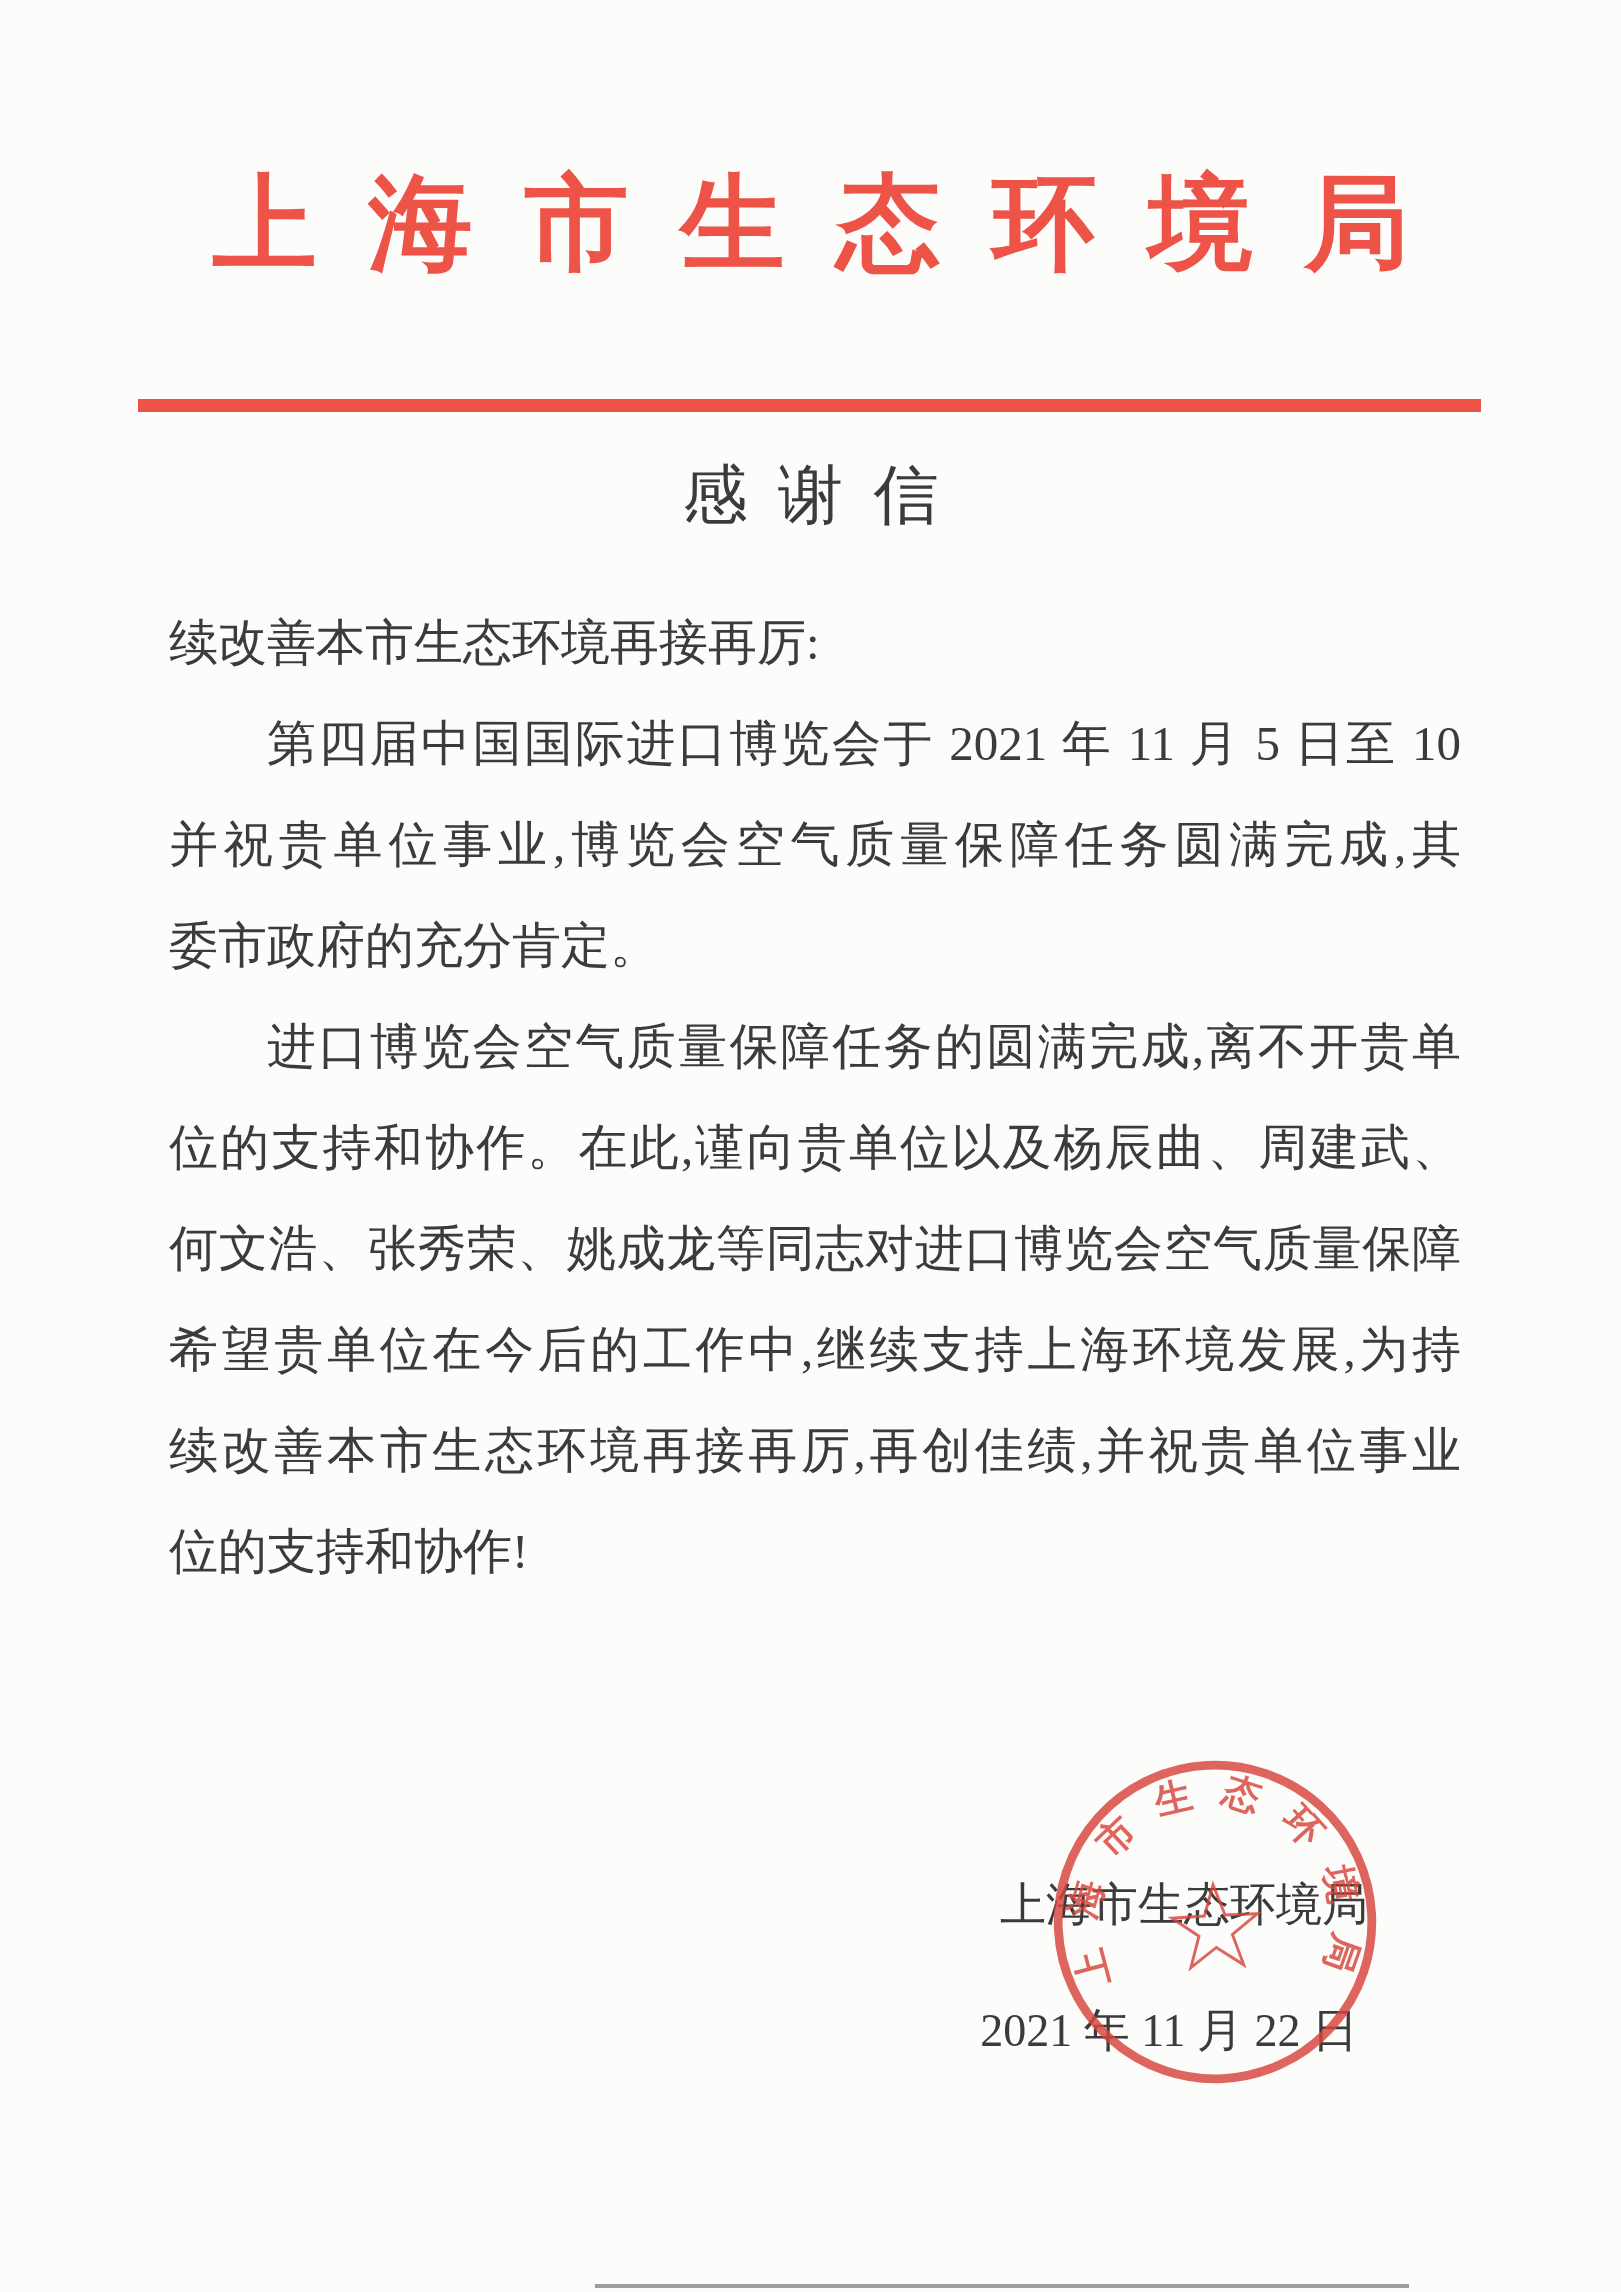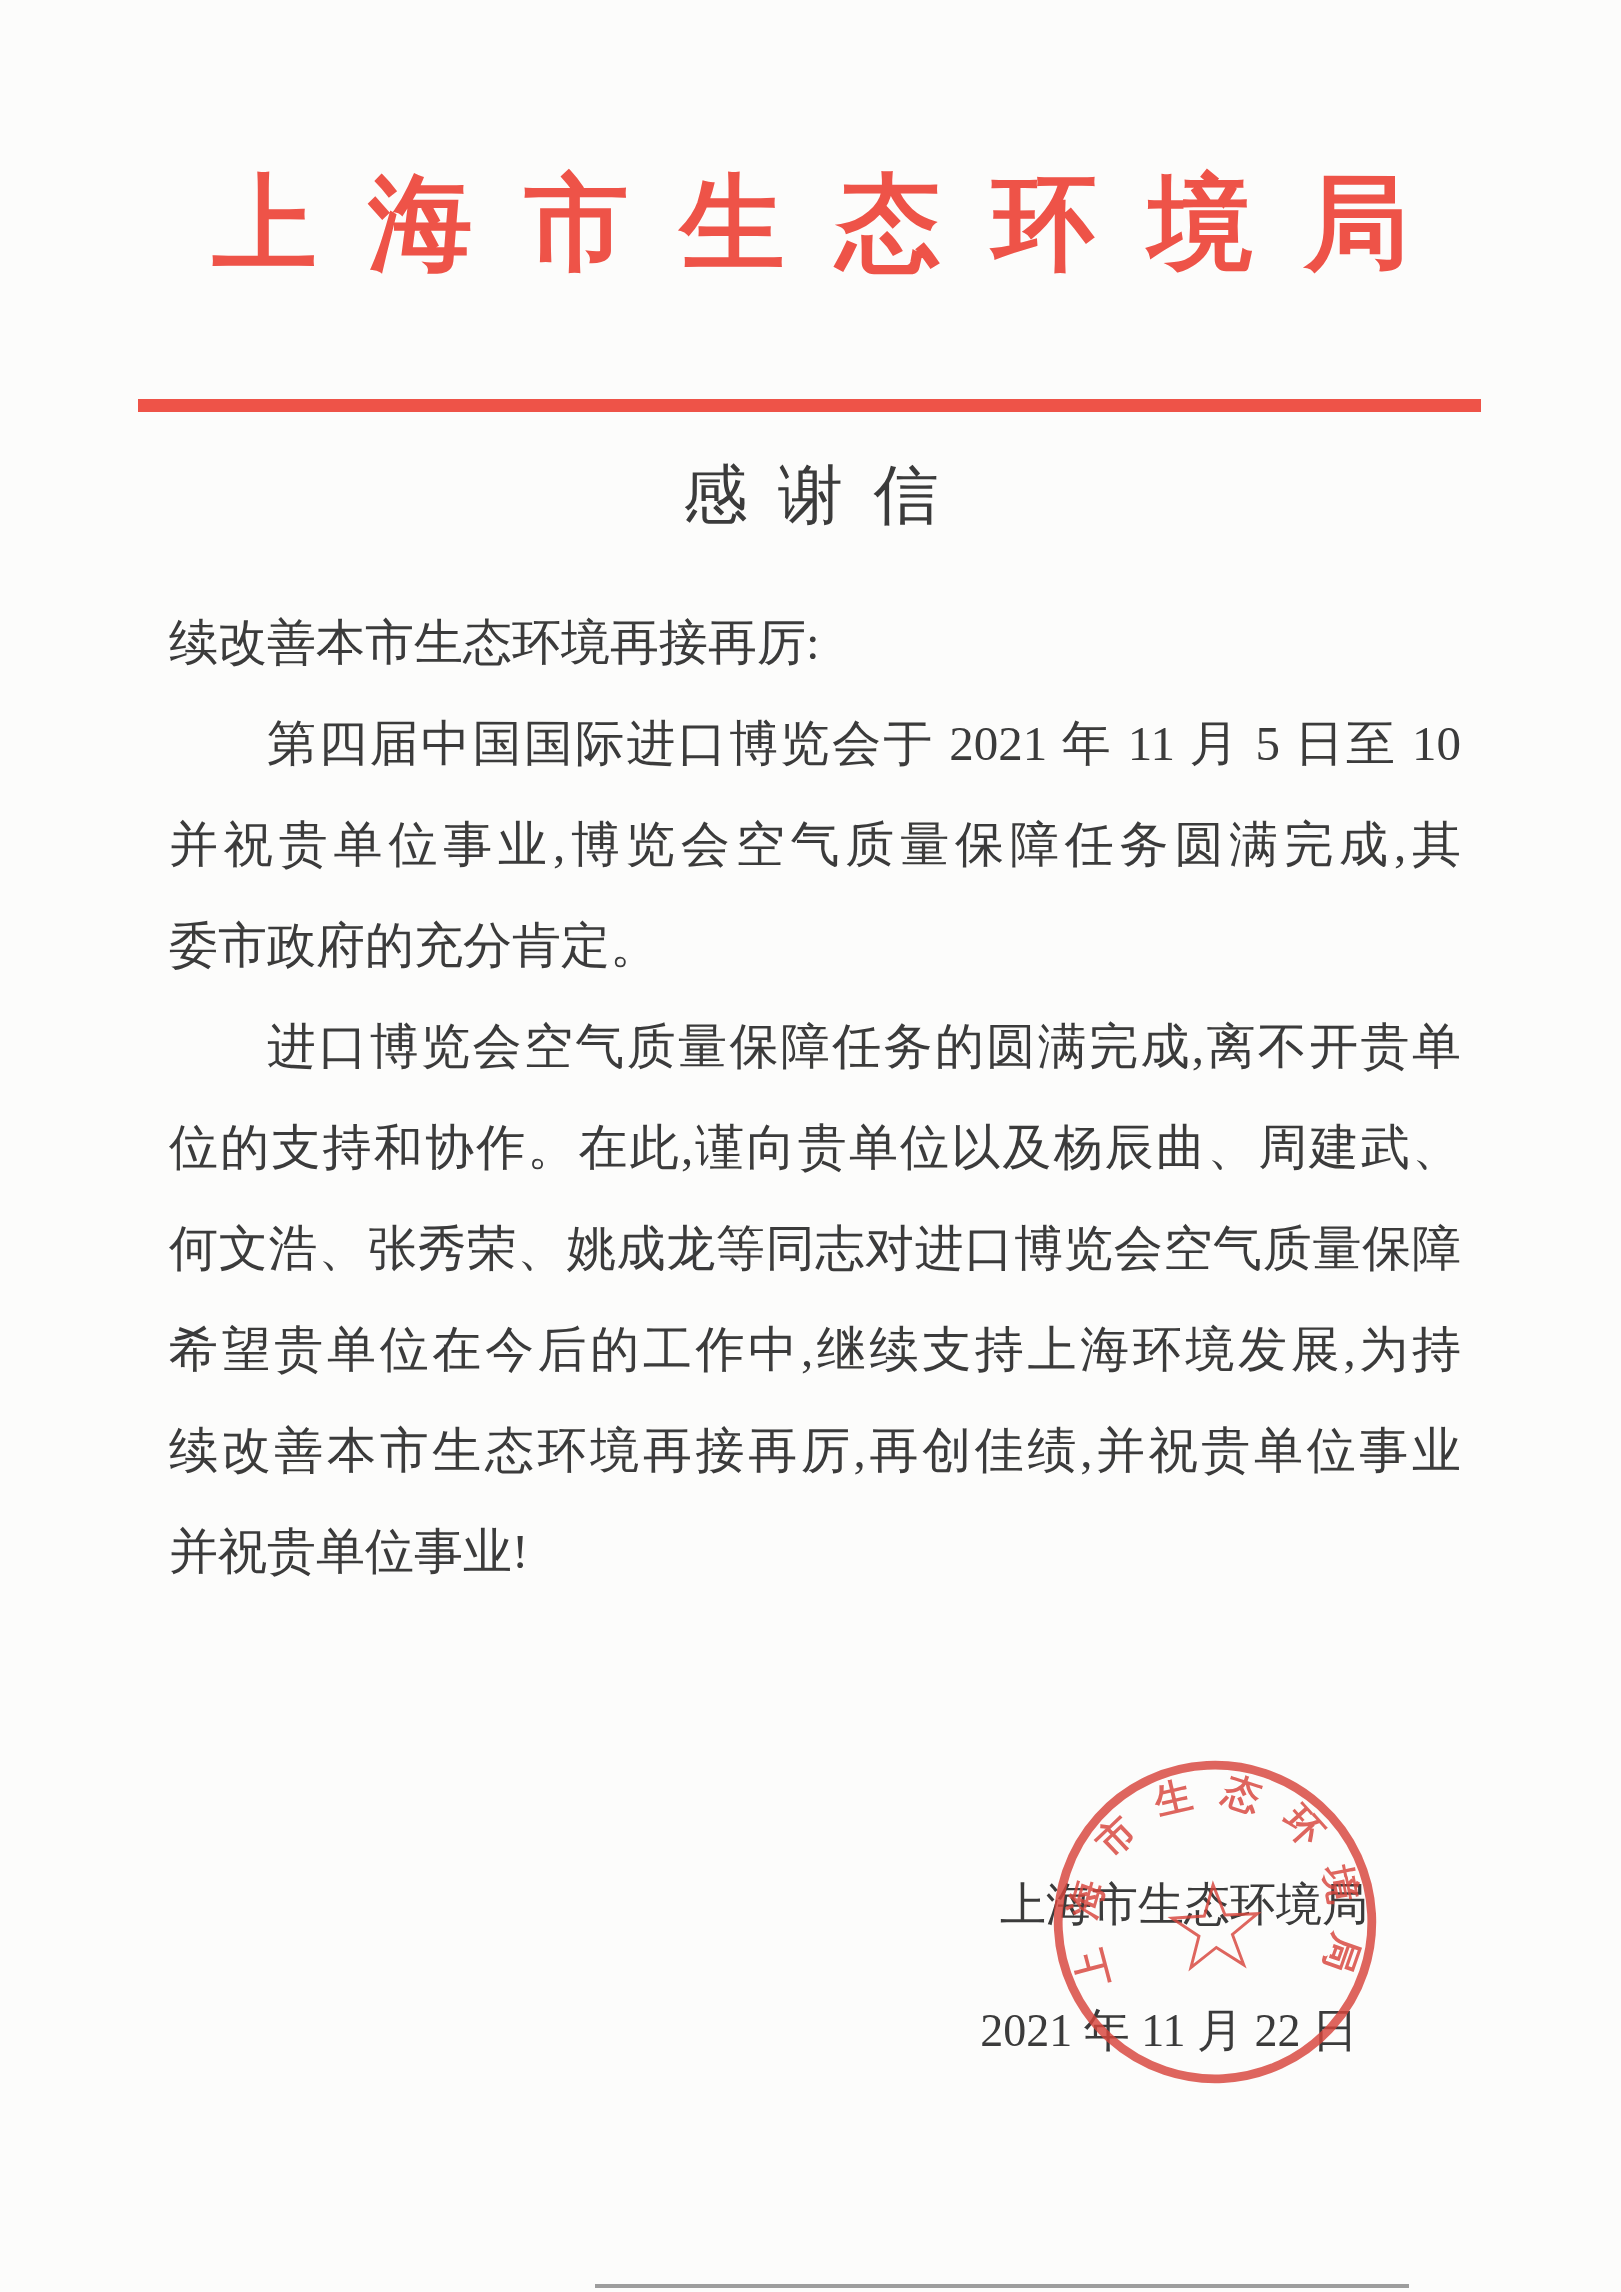--- a/index.html
+++ b/index.html
@@ -143,21 +143,21 @@
   <div class="letter-body">
     <div class="line">续改善本市生态环境再接再厉:</div>
     <div class="line fill indent">第四届中国国际进口博览会于 2021 年 11 月 5 日至 10</div>
     <div class="line fill">并祝贵单位事业,博览会空气质量保障任务圆满完成,其</div>
     <div class="line">委市政府的充分肯定。</div>
     <div class="line fill indent">进口博览会空气质量保障任务的圆满完成,离不开贵单</div>
     <div class="line fill">位的支持和协作。在此,谨向贵单位以及杨辰曲、周建武、</div>
     <div class="line fill">何文浩、张秀荣、姚成龙等同志对进口博览会空气质量保障</div>
     <div class="line fill">希望贵单位在今后的工作中,继续支持上海环境发展,为持</div>
     <div class="line fill">续改善本市生态环境再接再厉,再创佳绩,并祝贵单位事业</div>
-    <div class="line">并祝贵单位事业!</div>
+    <div class="line">位的支持和协作!</div>
   </div>
 
   <div class="signature">上海市生态环境局</div>
 
   <div class="sign-date">2021 年 11 月 22 日</div>
 
   <svg class="stamp" viewBox="-200 -200 400 400">
     <g stroke="#d8453c" fill="none">
       <circle cx="0" cy="0" r="160" stroke-width="9"></circle>
       <polygon stroke-width="3" points="0,-38 -10.6,-6.6 -43.7,-6.2 -17.1,13.6 -27,45.2 0,26 27,45.2 17.1,13.6 43.7,-6.2 10.6,-6.6"></polygon>

